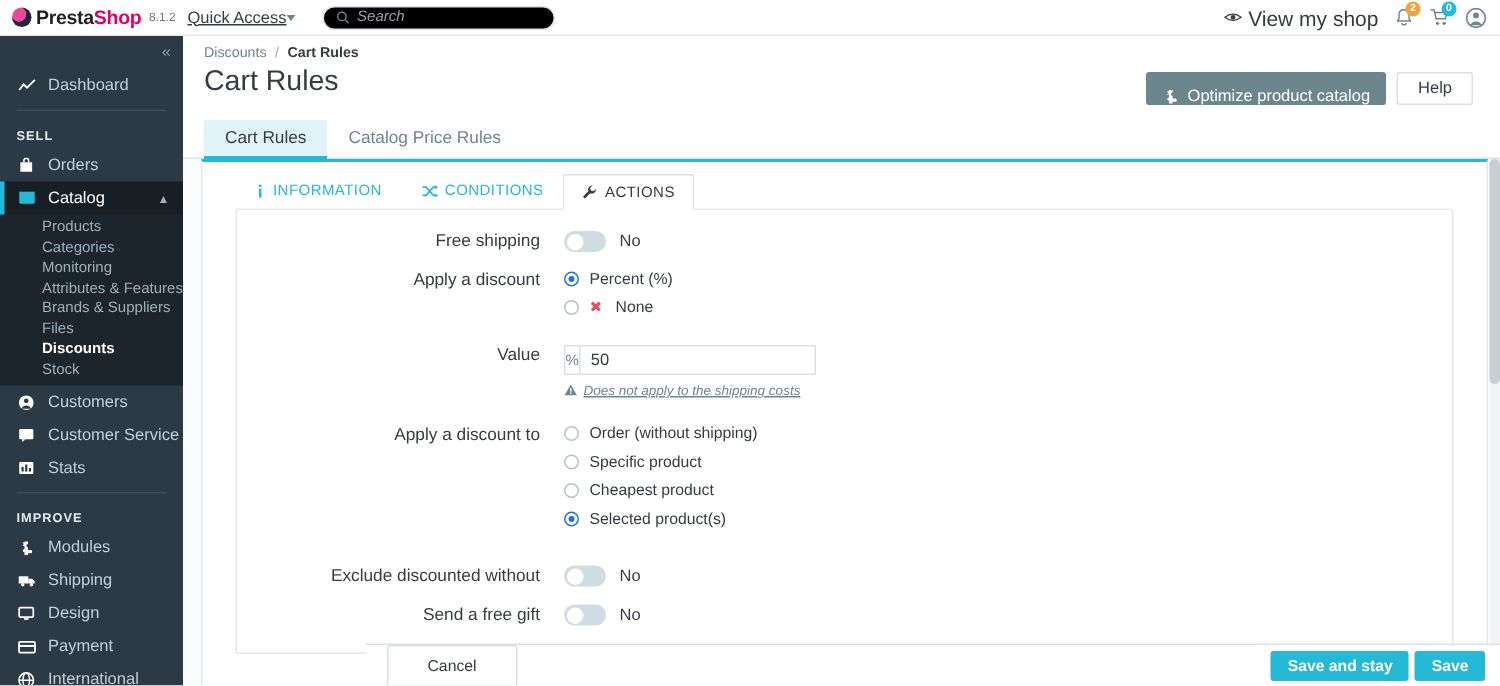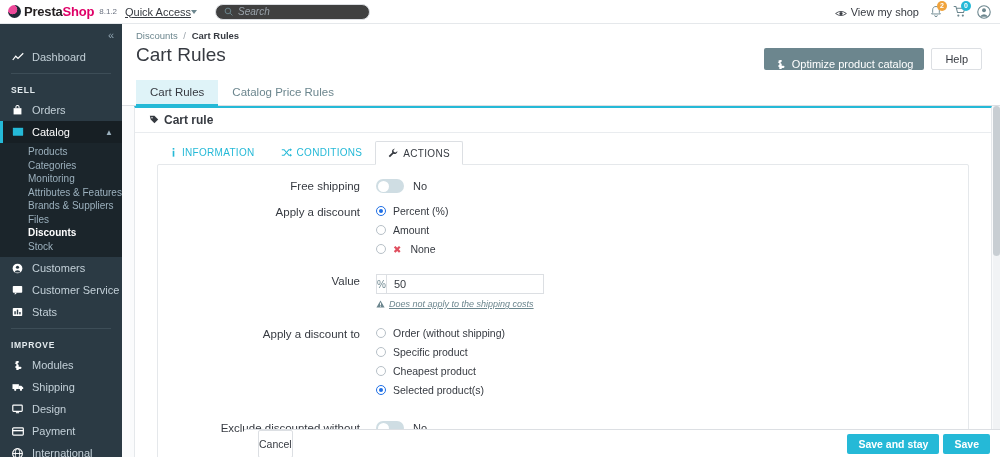--- a/index.html
+++ b/index.html
@@ -34,27 +34,27 @@
   .brand-ver { font-size: 8px; color: #6b7280; margin-left: 2px; }
 
   .qa {
     display: flex; align-items: center; gap: 0;
     font-size: 11px; color: #363a41; margin-left: 3px; cursor: pointer; text-decoration: underline;
   }
   .caret { width: 0; height: 0; border-left: 3px solid transparent; border-right: 3px solid transparent; border-top: 4px solid #6c868e; }
 
   .searchbox {
     margin-left: 18px; width: 155px; height: 16px;
-    border: 1px solid #dcdfe3; border-radius: 10px; background: #404040;
+    border: 1px solid #dcdfe3; border-radius: 10px; background: #000000;
     display: flex; align-items: center; gap: 5px; padding: 0 8px;
   }
   .searchbox .ph { font-size: 10px; color: #9aa3ab; font-style: italic; }
 
   .top-right { margin-left: auto; display: flex; align-items: center; gap: 11px; padding-right: 9px; }
-  .view-shop { display: flex; align-items: flex-end; gap: 4px; font-size: 11px; color: #363a41; cursor: pointer; }
+  .view-shop { display: flex; align-items: center; gap: 4px; font-size: 14px; color: #363a41; cursor: pointer; }
   .bell-wrap, .cart-wrap { position: relative; cursor: pointer; }
   .badge {
     position: absolute; top: -4px; right: -5px;
     min-width: 10px; height: 10px; padding: 0 2px;
     border-radius: 6px; font-size: 7px; line-height: 10px;
     color: #fff; text-align: center; font-weight: bold;
   }
   .badge.warn { background: #f0a33c; }
   .badge.info { background: #25b9d7; }
   .avatar-ic { cursor: pointer; }
@@ -198,21 +198,21 @@
   .hint { display: flex; align-items: center; gap: 4px; margin-top: 5px; font-size: 9px; color: #6c868e; font-style: italic; text-decoration: underline; }
 
   
   .footer {
     position: absolute; left: 122px; right: 0; bottom: 0; height: 28px;
     background: #fff; border-top: 1px solid #dcdfe3;
     display: flex; align-items: center; padding: 0 10px 0 14px; z-index: 30;
   }
   .btn-cancel {
     background: #fff; border: 1px solid #dcdfe3; color: #363a41;
-    height: 28px; padding: 0 0; border-radius: 2px; font-size: 10.5px; cursor: pointer; font-family: inherit;
+    height: 28px; padding: 0 26px; border-radius: 2px; font-size: 10.5px; cursor: pointer; font-family: inherit;
   }
   .foot-right { margin-left: auto; display: flex; gap: 4px; }
   .btn-cy {
     background: #25b9d7; color: #fff; border: none; border-radius: 2px;
     height: 20px; padding: 0 11px; font-size: 10.5px; cursor: pointer; font-family: inherit; font-weight: bold;
   }
 
   .scrollbar {
     position: absolute; top: 0; right: 0; width: 7px; bottom: 0; background: #f1f3f5; z-index: 25;
   }
@@ -446,27 +446,20 @@
       </div>
 
       <div class="tabs-outer">
         <div class="tab-o active">Cart Rules</div>
         <div class="tab-o">Catalog Price Rules</div>
       </div>
 
       <div class="content-scroll">
         <div class="panel">
 
-          <div class="panel-head">
-            <svg width="10" height="10" viewBox="0 0 12 12">
-              <path d="M1 1 h5.5 L11 5.5 L6.5 10 L2 5.5 z" fill="#363a41"></path>
-              <circle cx="3.6" cy="3.4" r="0.9" fill="#fff"></circle>
-            </svg>
-            <span>Cart rule</span>
-          </div>
 
           <div class="tabs-inner">
             <div class="tab-i">
               <svg width="7" height="9" viewBox="0 0 8 11">
                 <rect x="3" y="0" width="2" height="2" fill="currentColor"></rect>
                 <rect x="3" y="3.4" width="2" height="7.2" fill="currentColor"></rect>
               </svg>
               <span>INFORMATION</span>
             </div>
             <div class="tab-i">
@@ -500,24 +493,20 @@
 
             <div class="frow">
               <div class="flabel">Apply a discount</div>
               <div class="fctl">
                 <div class="radio-line">
                   <span class="radio sel"></span>
                   <span class="radio-lab">Percent (%)</span>
                 </div>
                 <div class="radio-line">
                   <span class="radio"></span>
-                  <span class="radio-lab">Amount</span>
-                </div>
-                <div class="radio-line">
-                  <span class="radio"></span>
                   <span class="xmark">✖</span>
                   <span class="radio-lab">None</span>
                 </div>
               </div>
             </div>
 
             <div class="frow">
               <div class="flabel">Value</div>
               <div class="fctl">
                 <div class="input-grp">

